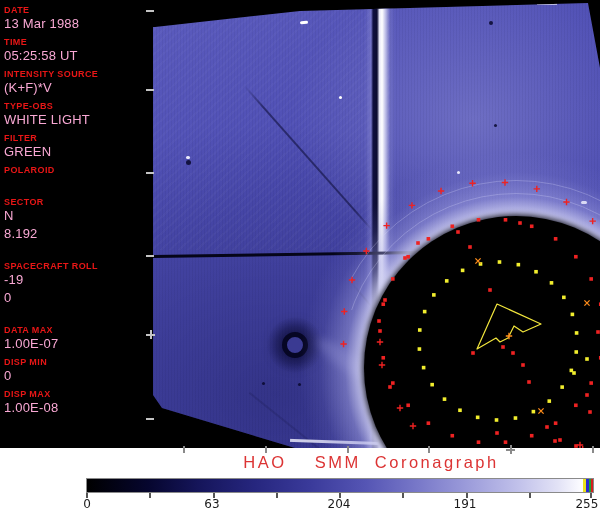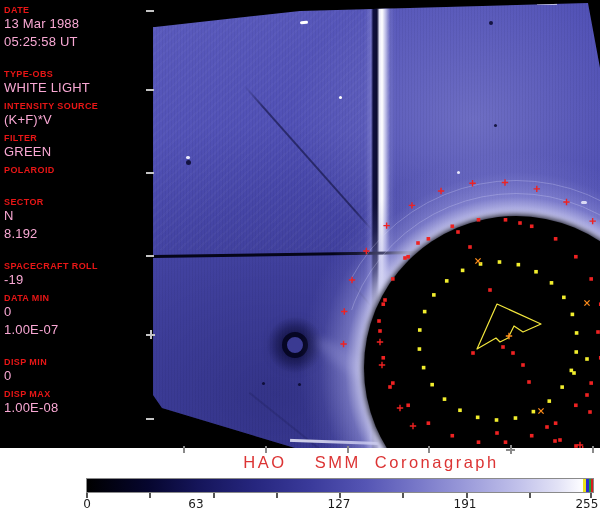--- a/index.html
+++ b/index.html
@@ -89,66 +89,67 @@
   .img-title{position:absolute;left:371px;top:5px;transform:translateX(-50%);
     font:16.5px "Liberation Sans",sans-serif;color:#dc3434;letter-spacing:2.5px;word-spacing:7px;white-space:pre;}
   .colorbar{position:absolute;left:86px;top:30px;width:506px;height:13px;border:1px solid #8a8a8a;box-sizing:content-box;}
   .cbar-gradient{position:absolute;inset:0;
     background:linear-gradient(to right,#000 0%,#06062e 12%,#15155a 22%,#26267e 33%,#3a3a9a 44%,
       #5555b4 55%,#7777c8 65%,#9b9bda 75%,#c0c0ea 85%,#e2e2f6 93%,#fbfbff 97.5%,#ffffff 100%);}
   .cbar-stripe{position:absolute;top:0;height:13px;}
   .cbar-tick{position:absolute;top:45px;width:1.6px;height:5px;background:#555;}
   .cbar-label{position:absolute;top:49px;transform:translateX(-50%);
     font:12px "DejaVu Sans",sans-serif;color:#1a1a1a;}
-  .cl0{left:87px;}.cl1{left:196px;}.cl2{left:339px;}.cl3{left:465px;}.cl4{left:588px;transform:translateX(-55%);}
+  .cl0{left:87px;}.cl1{left:212px;}.cl2{left:339px;}.cl3{left:465px;}.cl4{left:588px;transform:translateX(-55%);}
 </style>
 </head>
 <body>
 
 <div class="app">
 
   <aside class="sidebar">
     <div class="field">
       <div class="flabel">DATE</div>
       <div class="fvalue">13 Mar 1988</div>
     </div>
     <div class="field">
+      <div class="flabel">TIME</div>
       <div class="fvalue">05:25:58 UT</div>
+    </div>
+    <div class="field">
+      <div class="flabel">INTENSITY SOURCE</div>
+      <div class="fvalue">(K+F)*V</div>
     </div>
     <div class="field">
       <div class="flabel">TYPE-OBS</div>
       <div class="fvalue">WHITE LIGHT</div>
     </div>
     <div class="field">
-      <div class="flabel">INTENSITY SOURCE</div>
-      <div class="fvalue">(K+F)*V</div>
-    </div>
-    <div class="field">
       <div class="flabel">FILTER</div>
       <div class="fvalue">GREEN</div>
     </div>
     <div class="field">
       <div class="flabel">POLAROID</div>
     </div>
     <div class="field">
       <div class="flabel">SECTOR</div>
       <div class="fvalue">N</div>
     </div>
     <div class="field">
       <div class="fvalue">8.192</div>
     </div>
     <div class="field">
       <div class="flabel">SPACECRAFT ROLL</div>
       <div class="fvalue">-19</div>
     </div>
     <div class="field">
-      <div class="flabel">DATA MIN</div>
       <div class="fvalue">0</div>
     </div>
     <div class="field">
+      <div class="flabel">DATA MAX</div>
       <div class="fvalue">1.00E-07</div>
     </div>
     <div class="field">
       <div class="flabel">DISP MIN</div>
       <div class="fvalue">0</div>
     </div>
     <div class="field">
       <div class="flabel">DISP MAX</div>
       <div class="fvalue">1.00E-08</div>
     </div>
@@ -324,17 +325,17 @@
         <div class="cbar-tick" style="left: 213px;"></div>
         <div class="cbar-tick" style="left: 276px;"></div>
         <div class="cbar-tick" style="left: 339px;"></div>
         <div class="cbar-tick" style="left: 402px;"></div>
         <div class="cbar-tick" style="left: 466px;"></div>
         <div class="cbar-tick" style="left: 529px;"></div>
         <div class="cbar-tick" style="left: 590px;"></div>
       </div>
     <span class="cbar-label cl0">0</span>
     <span class="cbar-label cl1">63</span>
-    <span class="cbar-label cl2">127</span>
+    <span class="cbar-label cl2">204</span>
     <span class="cbar-label cl3">191</span>
     <span class="cbar-label cl4">255</span>
   </footer>
 </div>
 
 </body></html>

